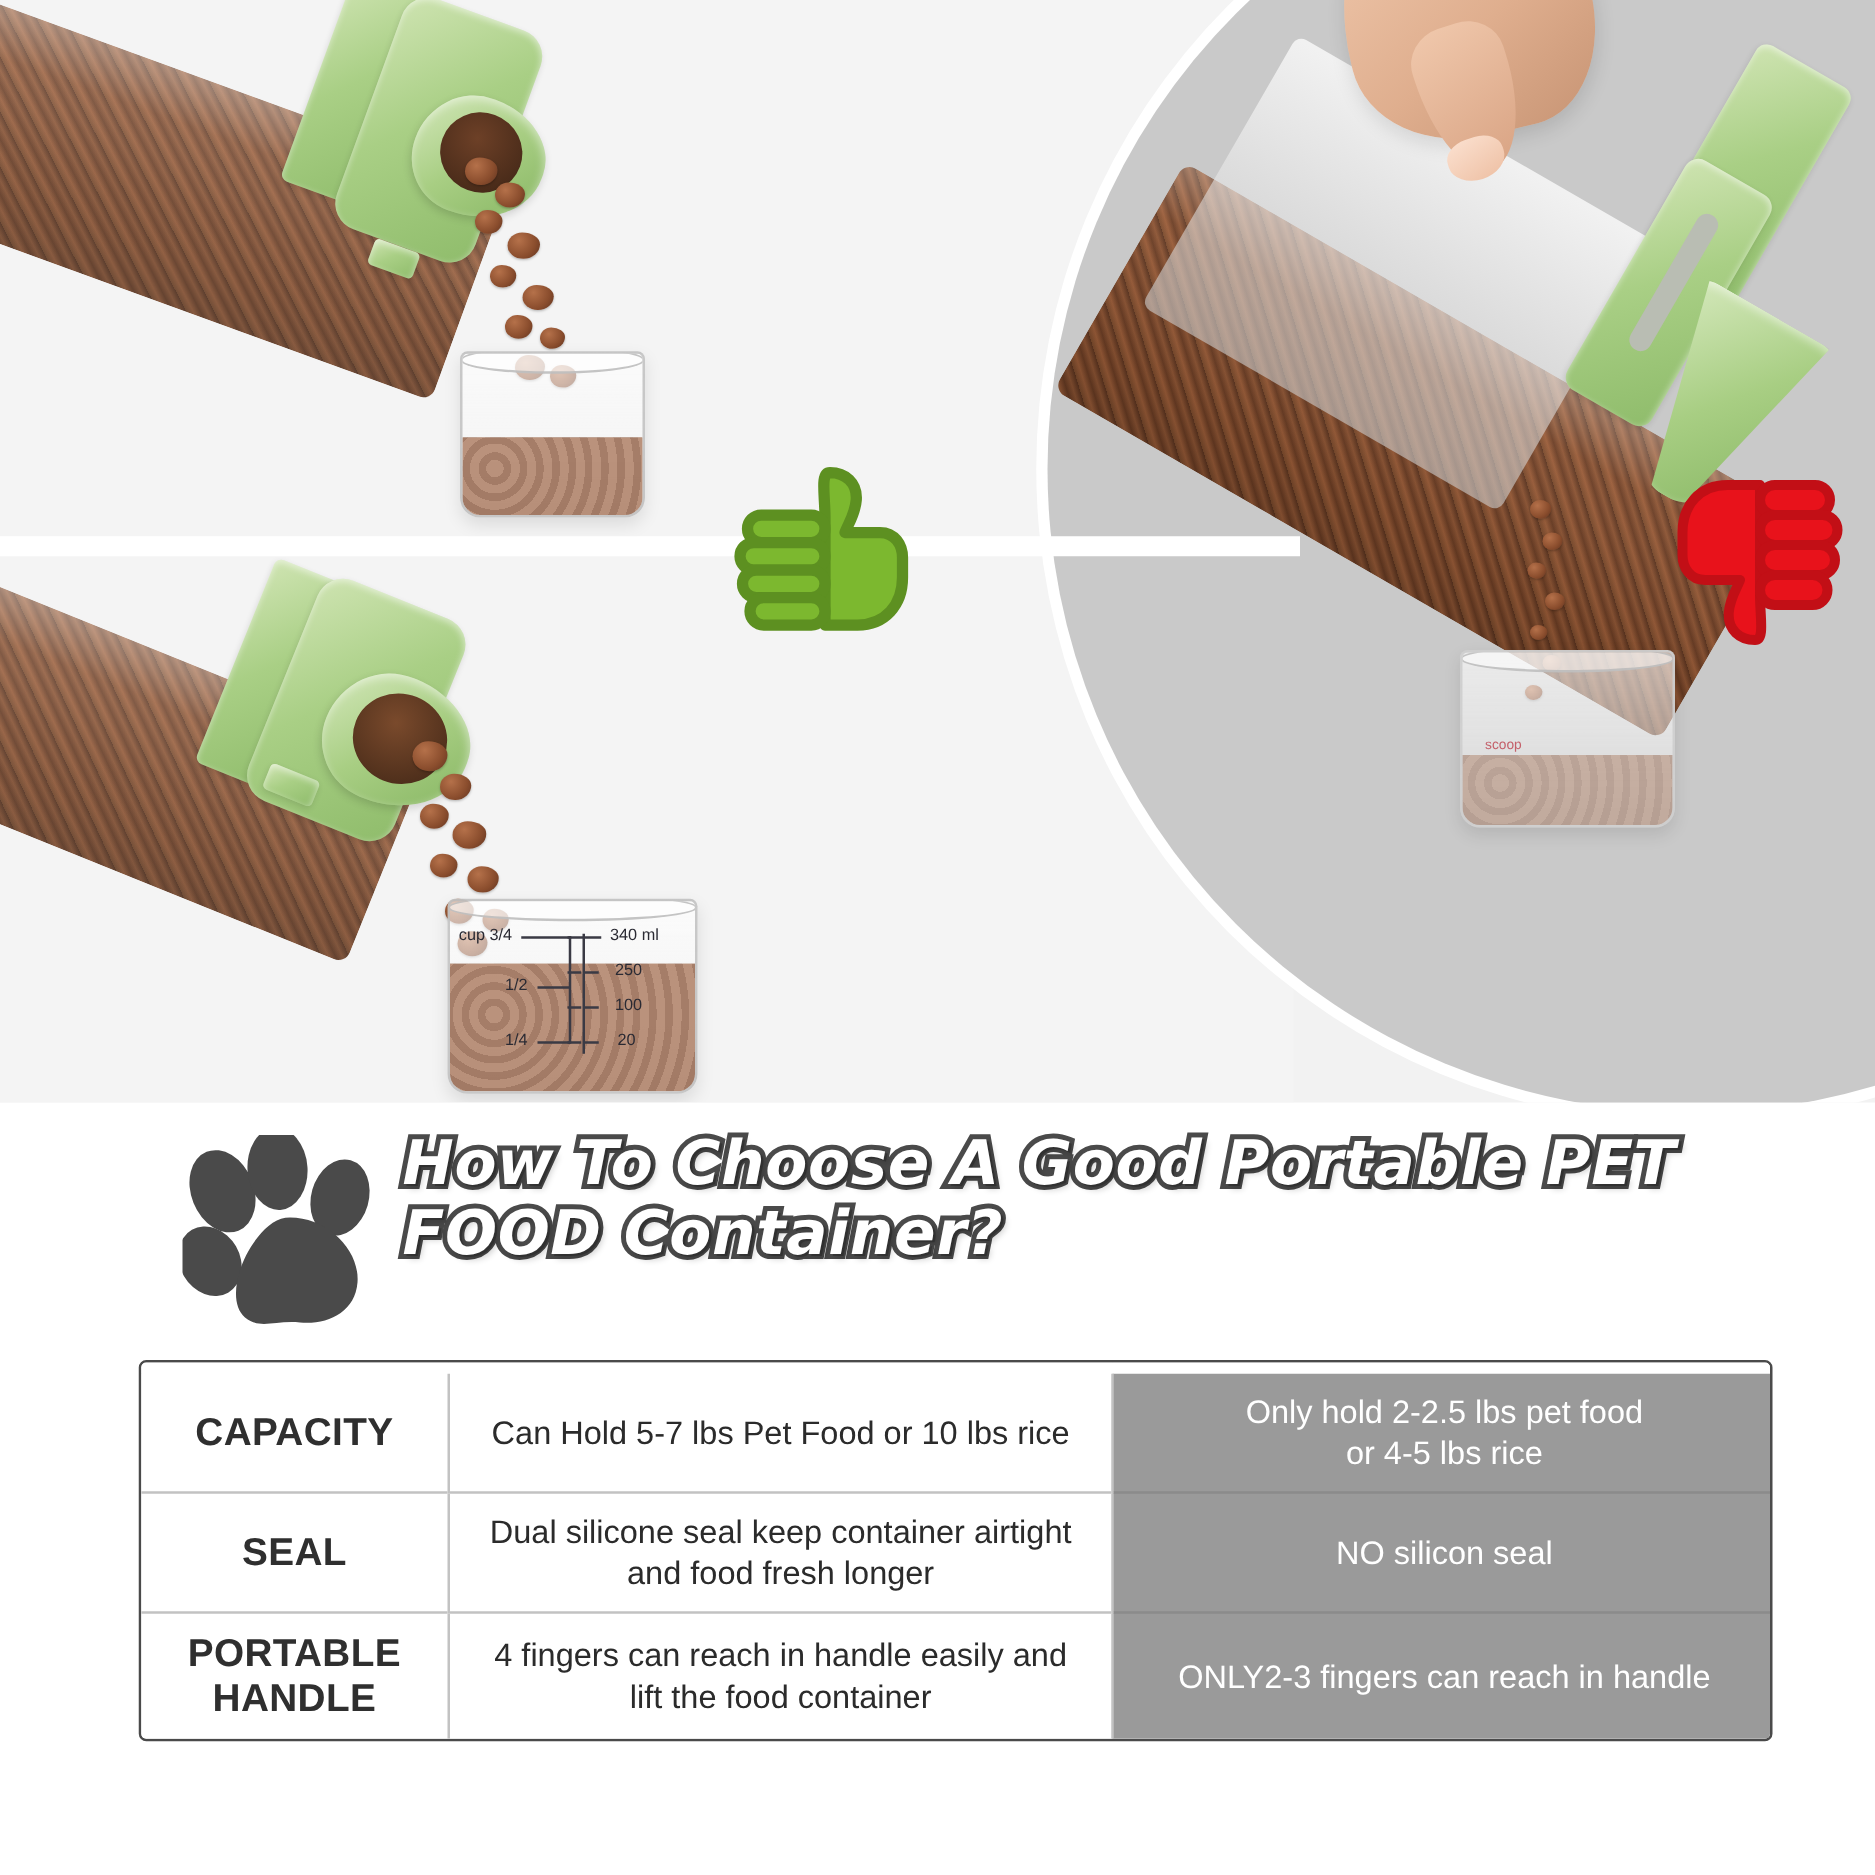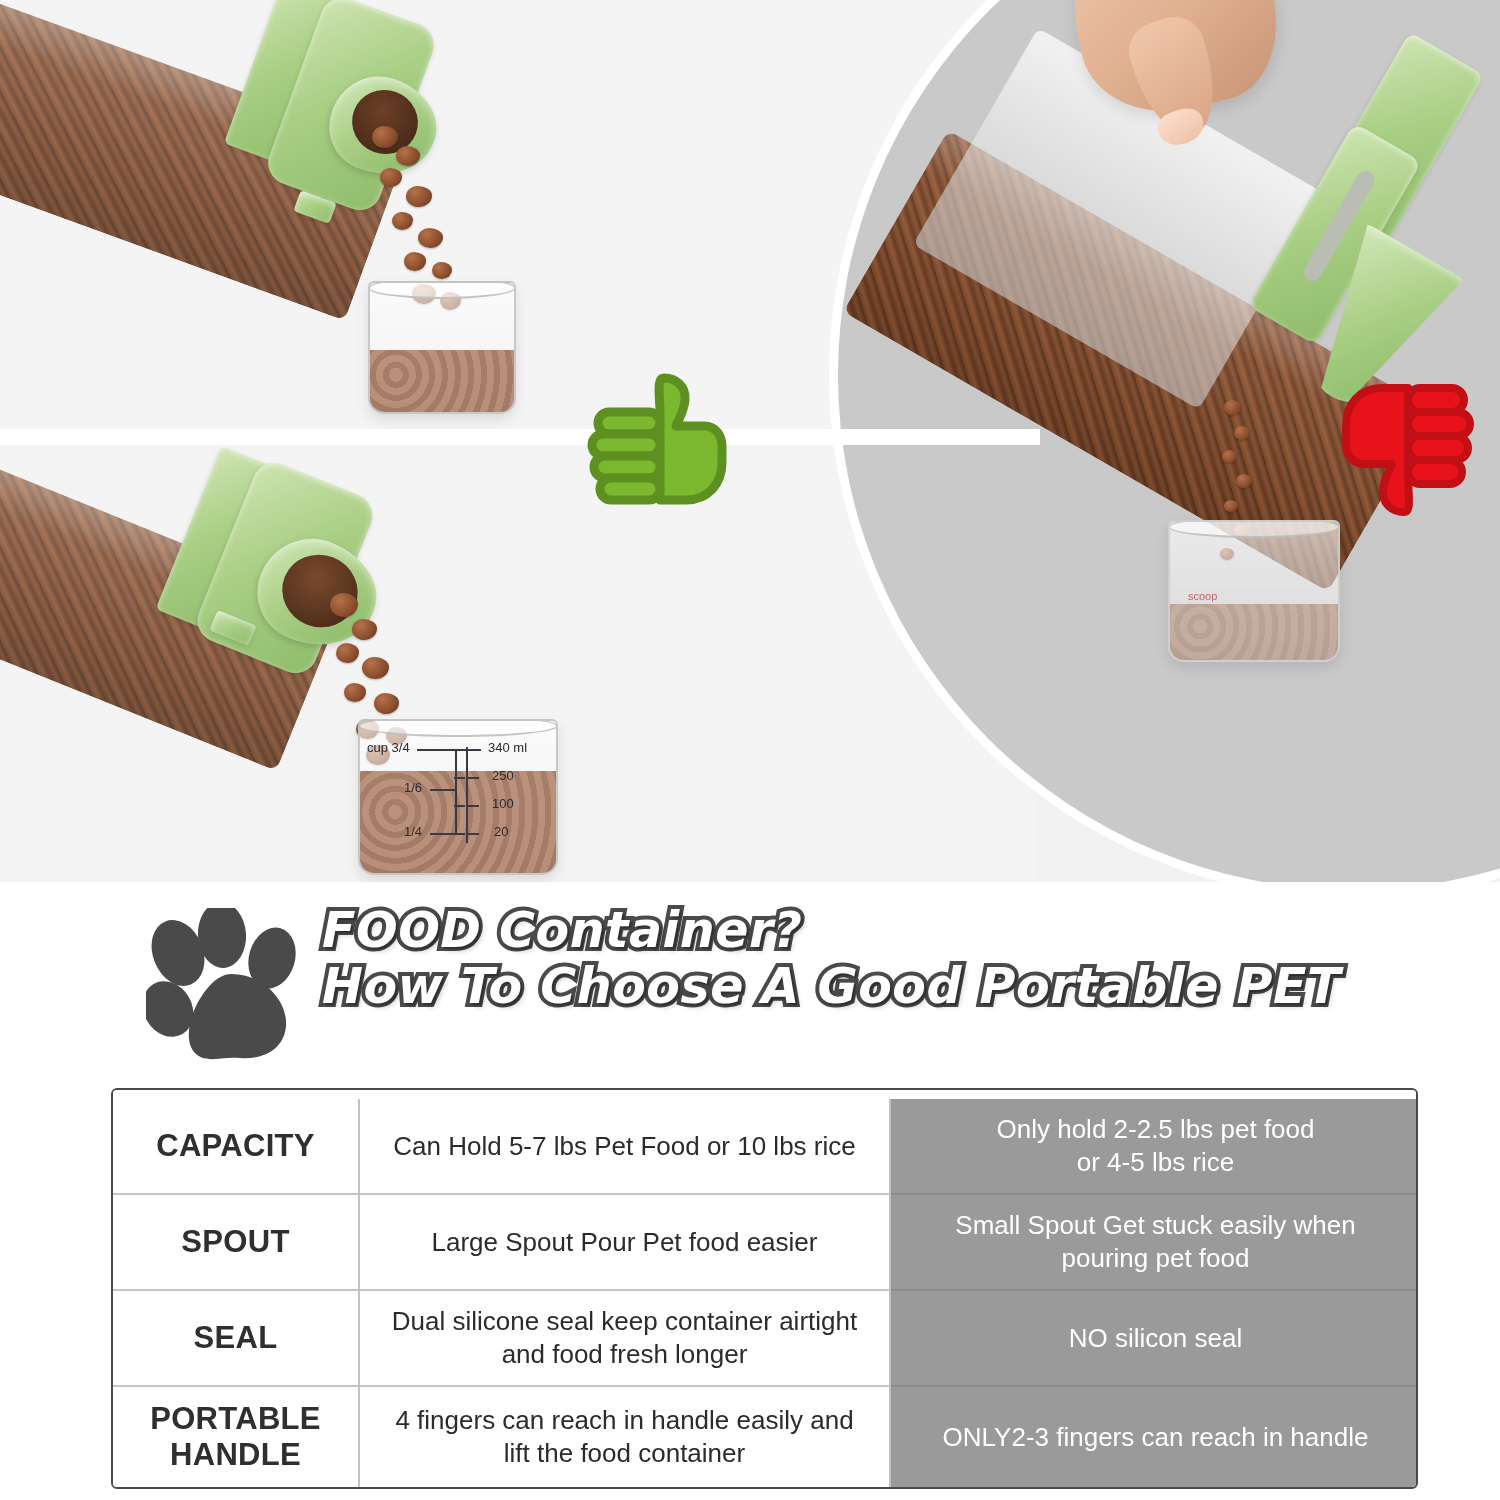--- a/index.html
+++ b/index.html
@@ -305,21 +305,21 @@
         <div class="axis" style="left:110px; top:30px; width:13px; height:2px;"></div>
         <div class="axis" style="left:110px; top:58px; width:11px; height:2px;"></div>
         <div class="axis" style="left:110px; top:86px; width:11px; height:2px;"></div>
         <div class="axis" style="left:110px; top:114px; width:11px; height:2px;"></div>
         <div class="axis" style="left:59px; top:30px; width:40px; height:2px;"></div>
         <div class="axis" style="left:97px; top:30px; width:2px; height:86px;"></div>
         <div class="axis" style="left:72px; top:70px; width:26px; height:2px;"></div>
         <div class="axis" style="left:72px; top:114px; width:26px; height:2px;"></div>
 
         <span class="lbl" style="left:9px; top:21px; font-size:13px;">cup 3/4</span>
-        <span class="lbl" style="left:46px; top:61px; font-size:13px;">1/6</span>
+        <span class="lbl" style="left:46px; top:61px; font-size:13px;">1/2</span>
         <span class="lbl" style="left:46px; top:105px; font-size:13px;">1/4</span>
 
         <span class="lbl" style="left:130px; top:21px; font-size:13px;">340 ml</span>
         <span class="lbl" style="left:134px; top:49px; font-size:13px;">250</span>
         <span class="lbl" style="left:134px; top:77px; font-size:13px;">100</span>
         <span class="lbl" style="left:136px; top:105px; font-size:13px;">20</span>
       </div>
     </div>
 
     <div id="panel-right-circle">
@@ -383,22 +383,22 @@
         <ellipse cx="32" cy="45" rx="25" ry="34" transform="rotate(-22 32 45)"></ellipse>
         <ellipse cx="76" cy="27" rx="24" ry="33" transform="rotate(-4 76 27)"></ellipse>
         <ellipse cx="126" cy="50" rx="23" ry="31" transform="rotate(16 126 50)"></ellipse>
         <ellipse cx="22" cy="101" rx="24" ry="29" transform="rotate(-30 22 101)"></ellipse>
         <path d="M86 66 C116 66 142 92 140 118 C138 142 116 152 94 150 C74 148 62 156 50 146 C36 134 44 102 60 82 C68 72 76 66 86 66 Z"></path>
       </g>
     </svg>
   </div>
 
   <div id="title-block">
+    <div class="title-line">How To Choose A Good Portable PET</div>
     <div class="title-line">FOOD Container?</div>
-    <div class="title-line">How To Choose A Good Portable PET</div>
   </div>
 
   <div id="compare-table">
     <table>
       <colgroup>
         <col class="c-label">
           <col class="c-ours">
           <col class="c-other">
       </colgroup>
       <thead>
@@ -407,25 +407,20 @@
           <td></td>
           <td></td>
         </tr>
       </thead>
       <tbody>
         <tr class="row-h-cap">
           <td class="cell-label">CAPACITY</td>
           <td class="cell-ours">Can Hold 5-7 lbs Pet Food or 10 lbs rice</td>
           <td class="cell-other">Only hold 2-2.5 lbs pet food<br>or 4-5 lbs rice</td>
         </tr>
-        <tr class="row-h-spout">
-          <td class="cell-label">SPOUT</td>
-          <td class="cell-ours">Large Spout Pour Pet food easier</td>
-          <td class="cell-other">Small Spout Get stuck easily when<br>pouring pet food</td>
-        </tr>
         <tr class="row-h-seal">
           <td class="cell-label">SEAL</td>
           <td class="cell-ours">Dual silicone seal keep container airtight<br>and food fresh longer</td>
           <td class="cell-other">NO silicon seal</td>
         </tr>
         <tr class="row-h-handle">
           <td class="cell-label">PORTABLE<br>HANDLE</td>
           <td class="cell-ours">4 fingers can reach in handle easily and<br>lift the food container</td>
           <td class="cell-other">ONLY2-3 fingers can reach in handle</td>
         </tr>

